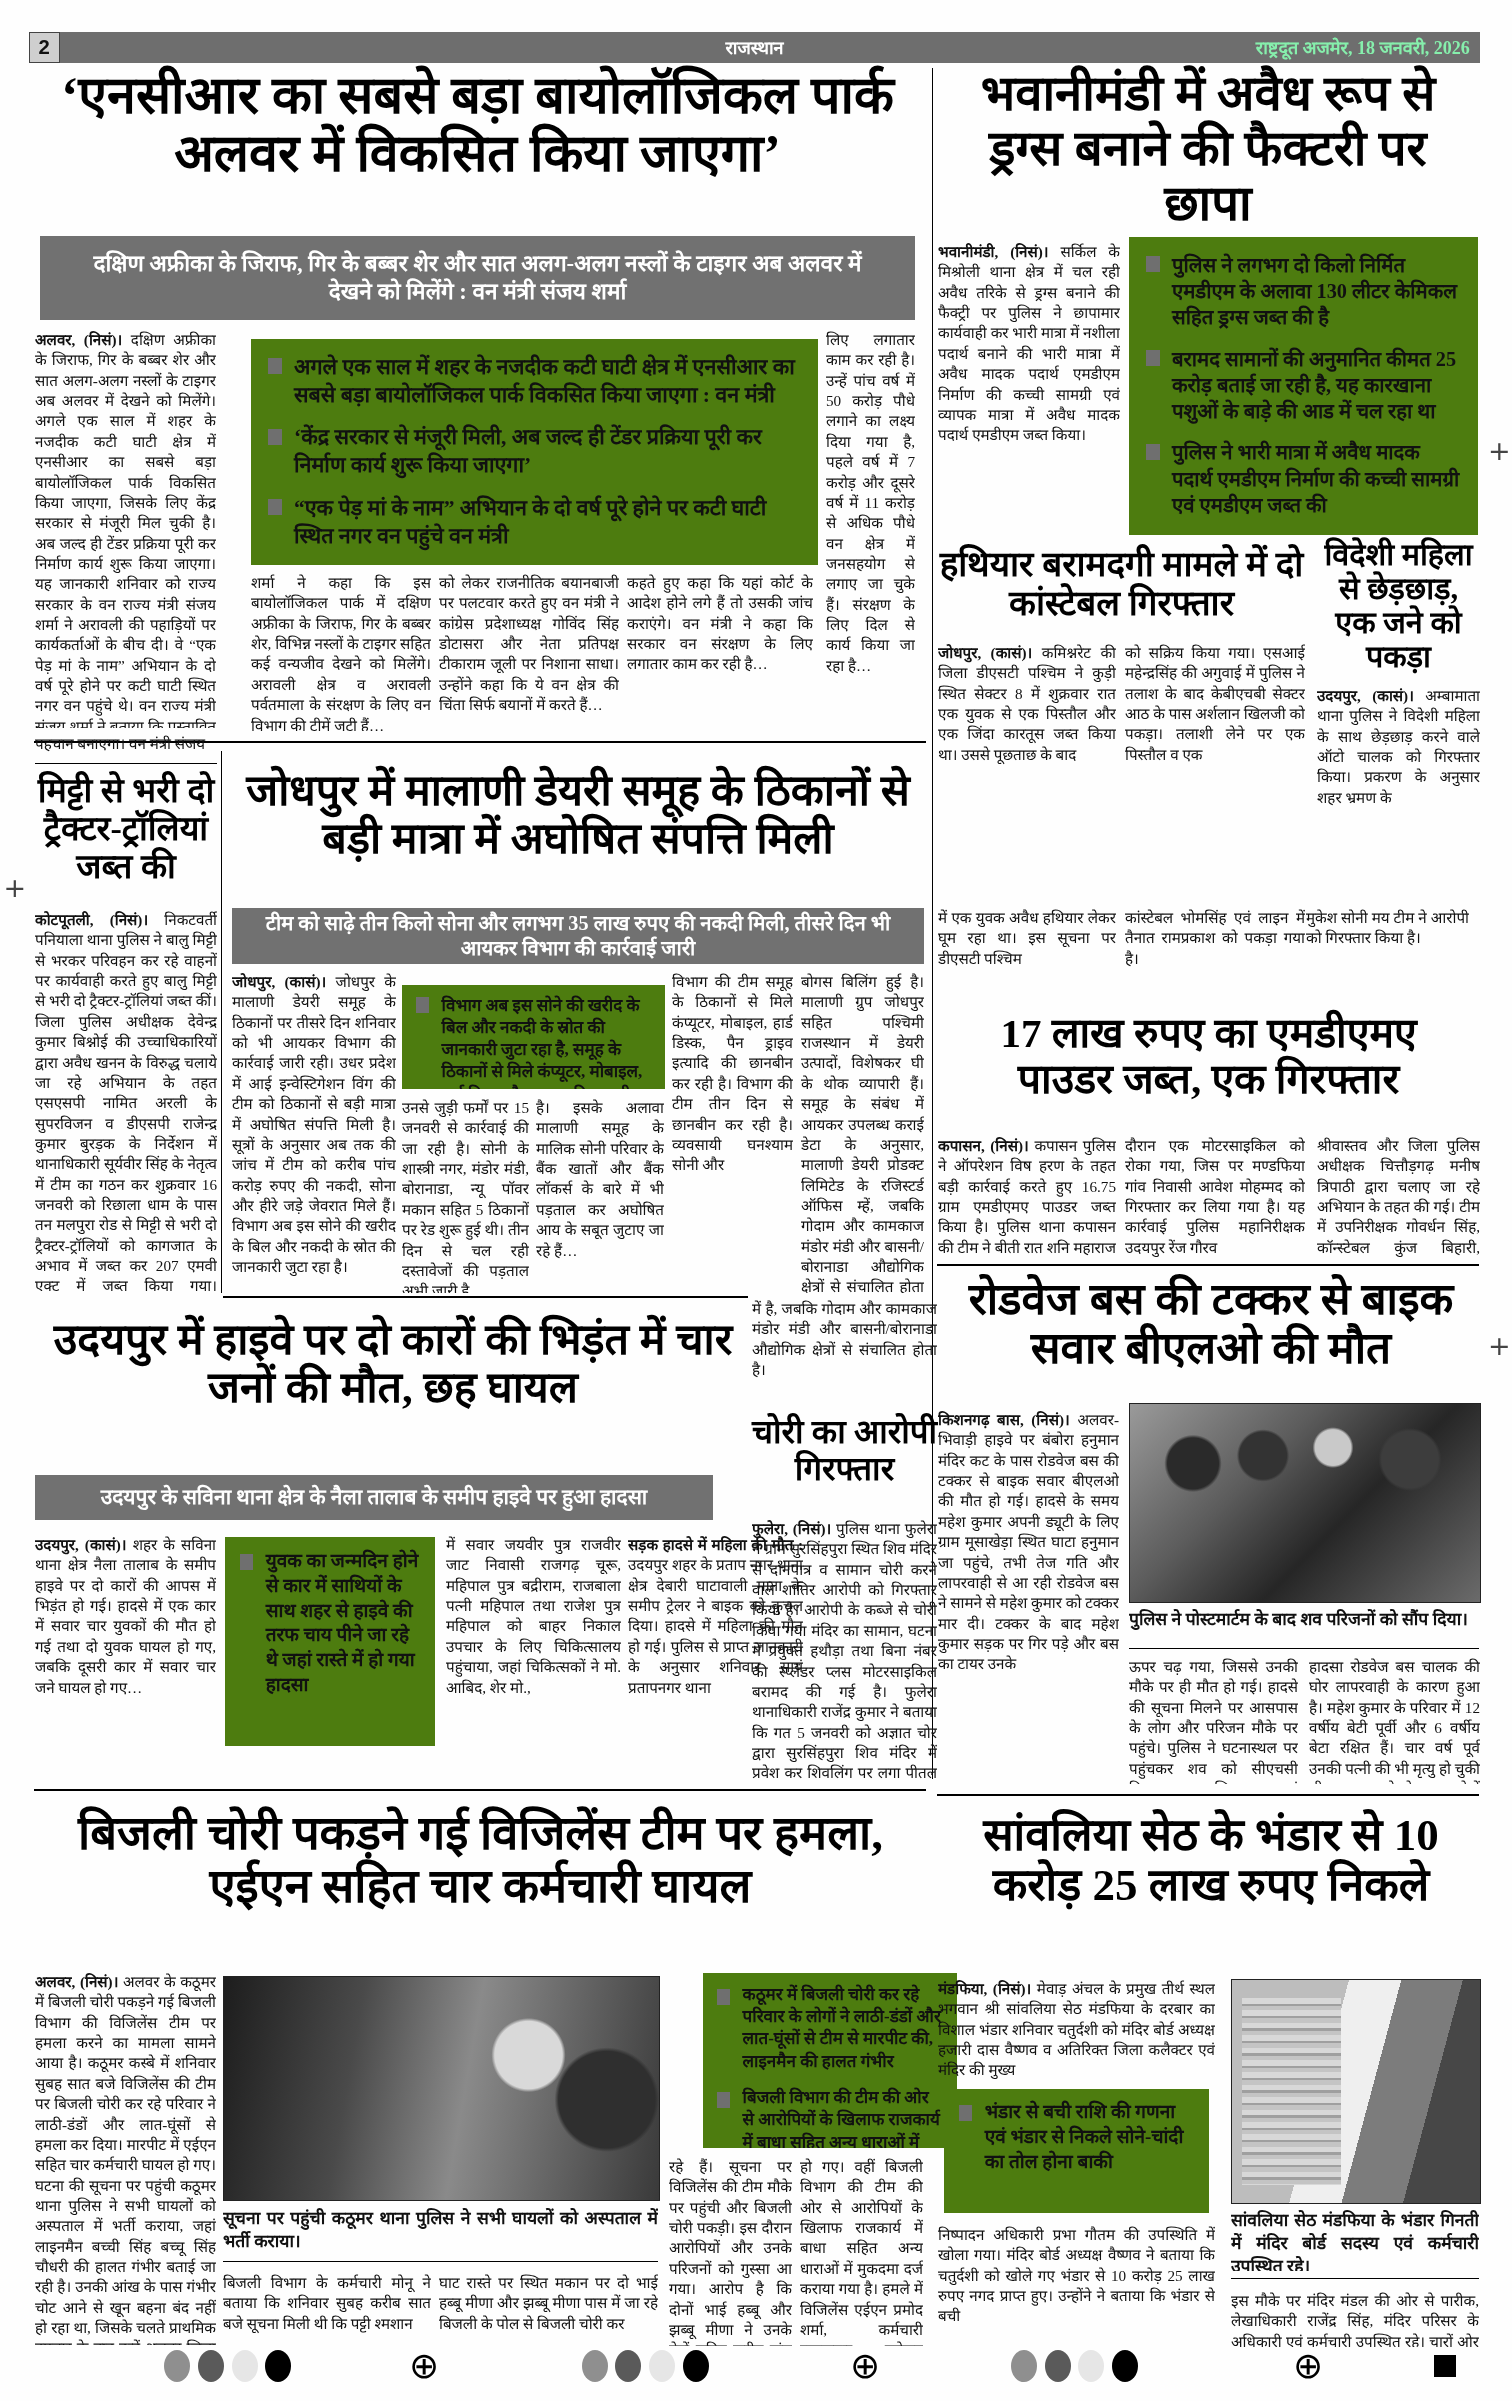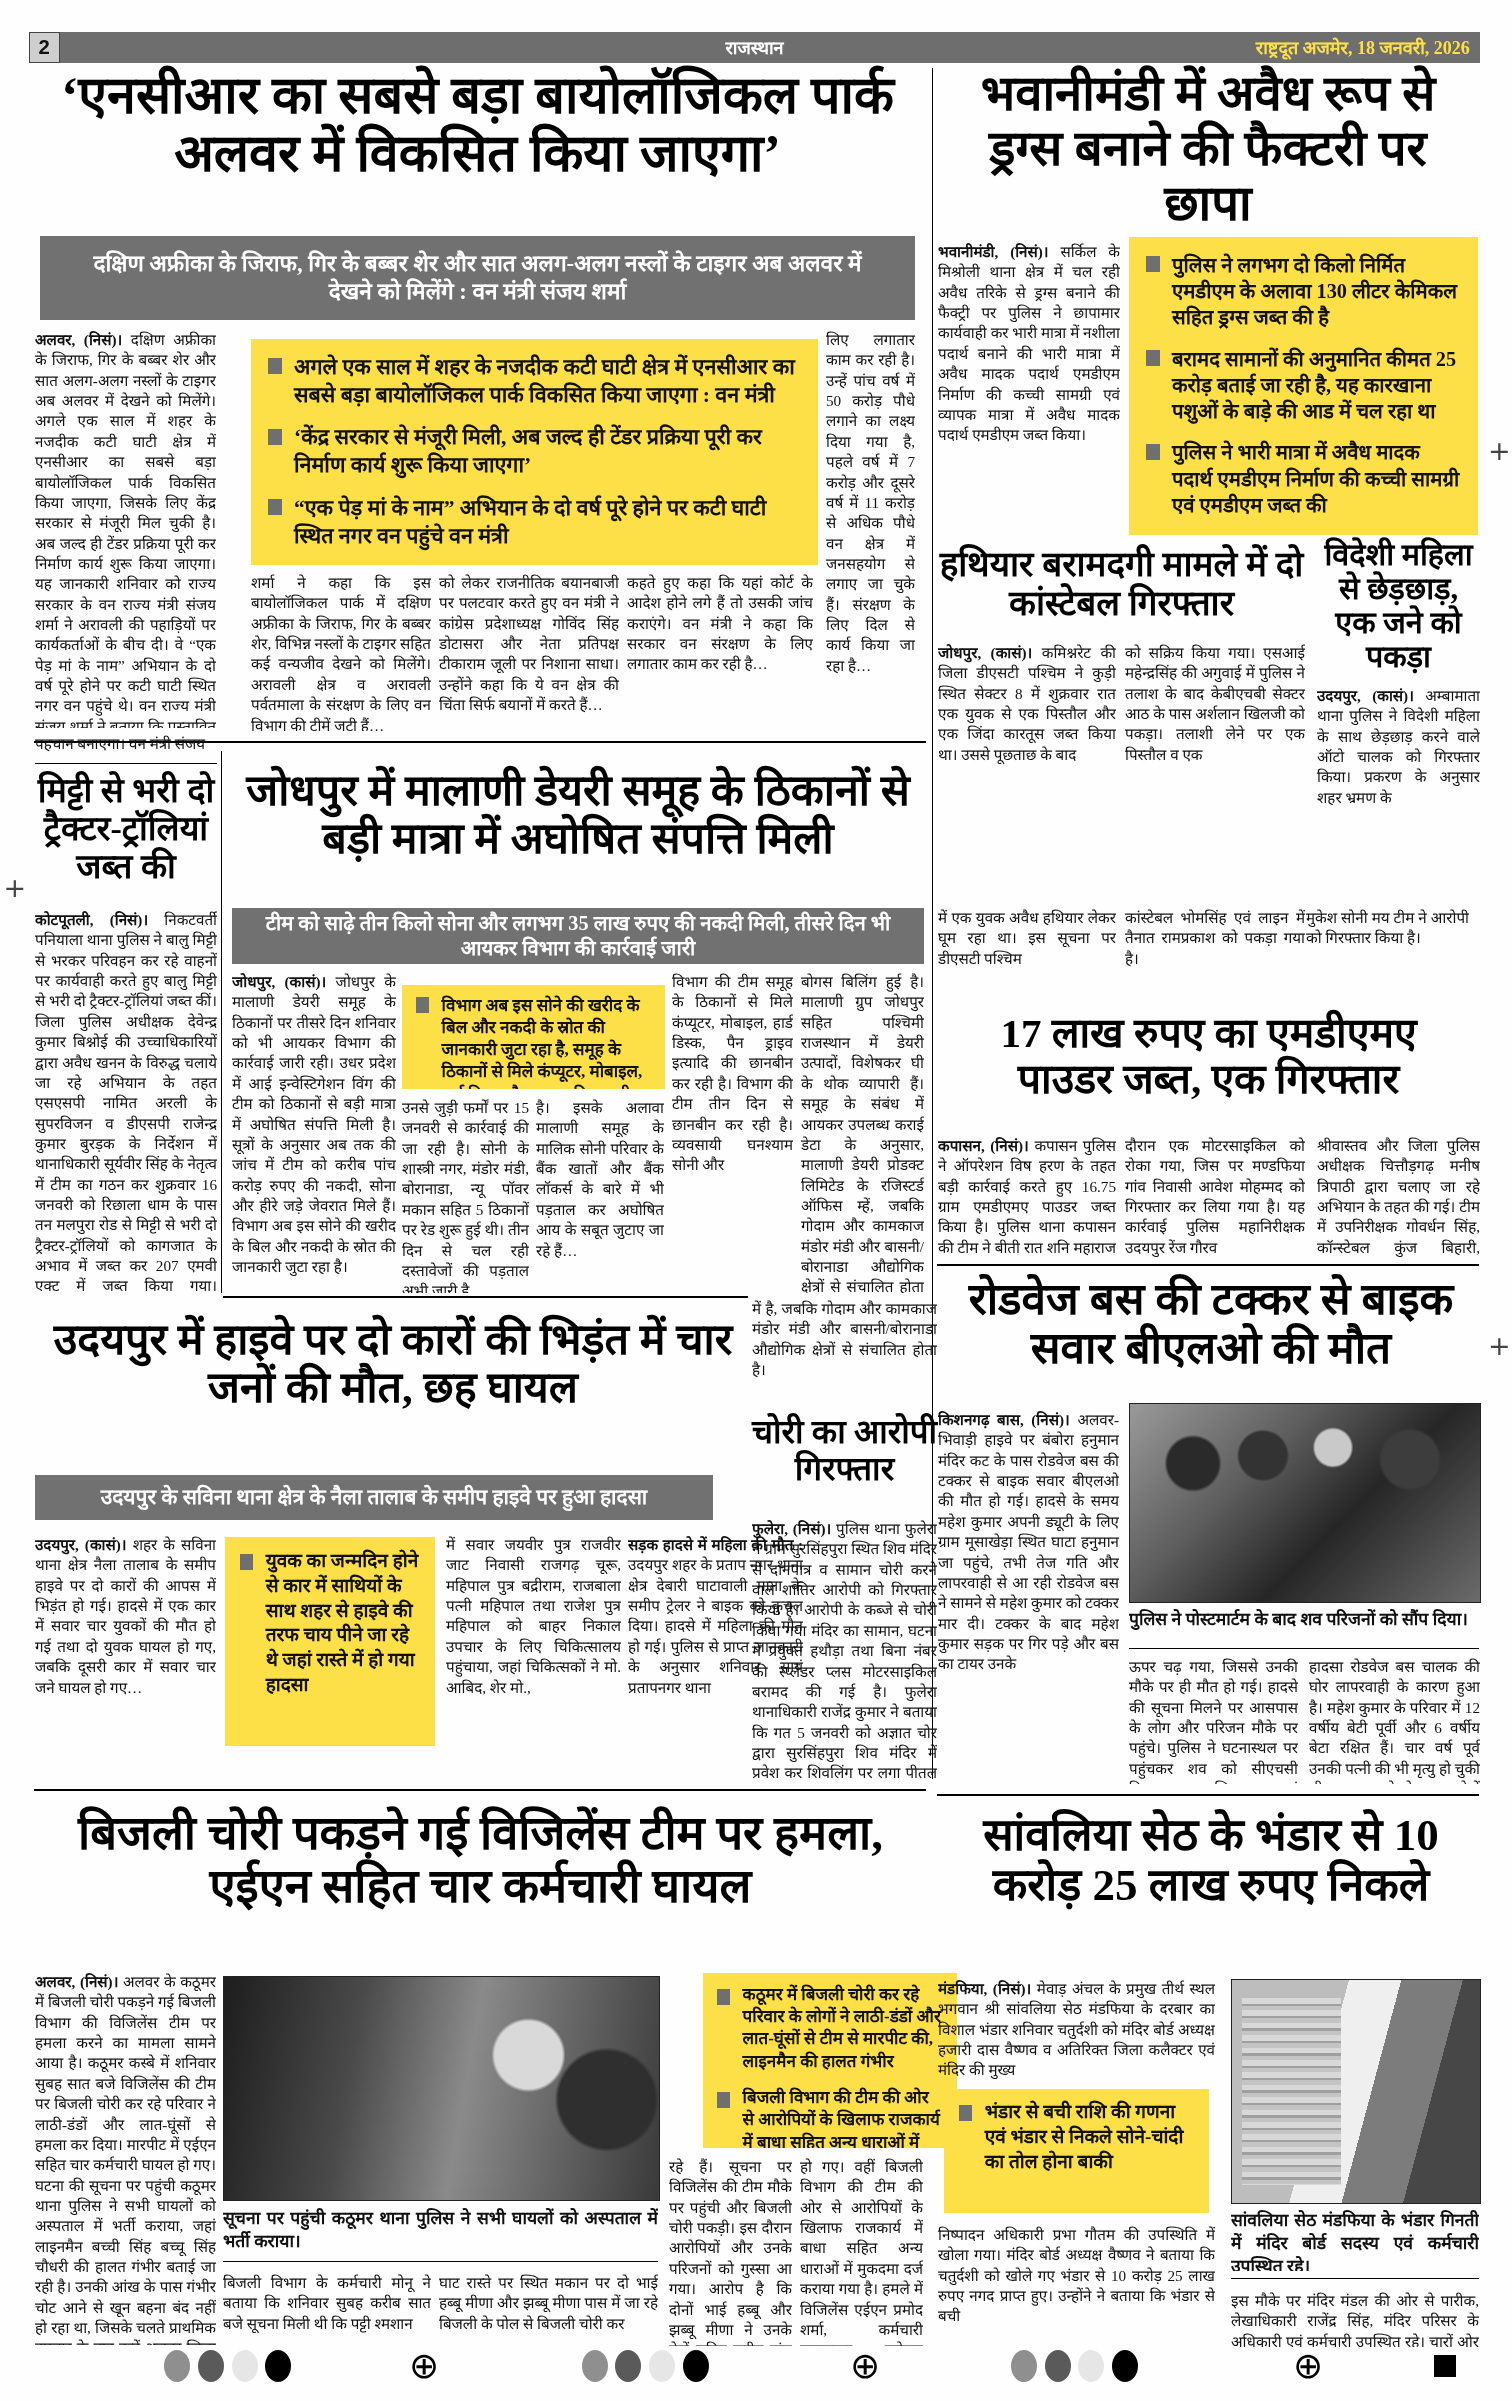--- a/index.html
+++ b/index.html
@@ -6,30 +6,30 @@
   .page{position:relative;width:1512px;height:2401px;background:#fefefe;overflow:hidden;
         font-family:"Liberation Serif",serif;color:#111;}
   
   .mast{position:absolute;left:29px;top:32px;width:1451px;height:30.5px;background:#6e6e6e;}
   .pagenum{position:absolute;left:29px;top:32px;width:30.5px;height:30.5px;background:#cfcfcf;
            border:0.6px solid #444;box-sizing:border-box;color:#111;font-weight:bold;font-size:20.3px;
            display:flex;align-items:center;justify-content:center;font-family:"Liberation Sans",sans-serif;}
   .mast-center{position:absolute;left:0;top:0;width:100%;height:30.5px;display:flex;align-items:center;
            justify-content:center;color:#fff;font-weight:bold;font-size:18px;}
   .mast-right{position:absolute;right:10.2px;top:0;height:30.5px;display:flex;align-items:center;
-           color:#fde047;font-weight:bold;font-size:18px;}
+           color:#86efac;font-weight:bold;font-size:18px;}
   
   .abs{position:absolute;box-sizing:border-box;}
   .hl{font-weight:bold;text-align:center;line-height:1.12;color:#000;}
   .subbar{background:#717171;color:#fff;font-weight:bold;text-align:center;
           display:flex;align-items:center;justify-content:center;line-height:1.25;}
   .body-text{font-size:15.2px;line-height:1.34;text-align:justify;overflow:hidden;}
   .dateline{font-weight:bold;}
   .runin{font-weight:bold;}
-  .graybox{background:#fde047;padding:14.7px 17px;overflow:hidden;}
+  .graybox{background:#4d7c0f;padding:14.7px 17px;overflow:hidden;}
   .graybox .bitem{display:flex;gap:12.4px;margin-bottom:14.7px;font-weight:bold;line-height:1.3;text-align:left;}
   .sq{flex:0 0 auto;width:13.6px;height:16px;background:#6f6f6f;margin-top:4.5px;}
   .caption{font-weight:bold;font-size:17.5px;line-height:1.3;text-align:justify;overflow:hidden;}
   .vrule{position:absolute;width:1.1px;background:#000;}
   .hrule{position:absolute;height:1.7px;background:#000;}
   .hrule-thin{position:absolute;height:1.1px;background:#000;}
   
   .photo{position:absolute;border:0.6px solid #222;background:#777;overflow:hidden;}
   .ph-a{background:
      radial-gradient(circle at 18% 30%, #2a2a2a 0 8%, transparent 9%),

